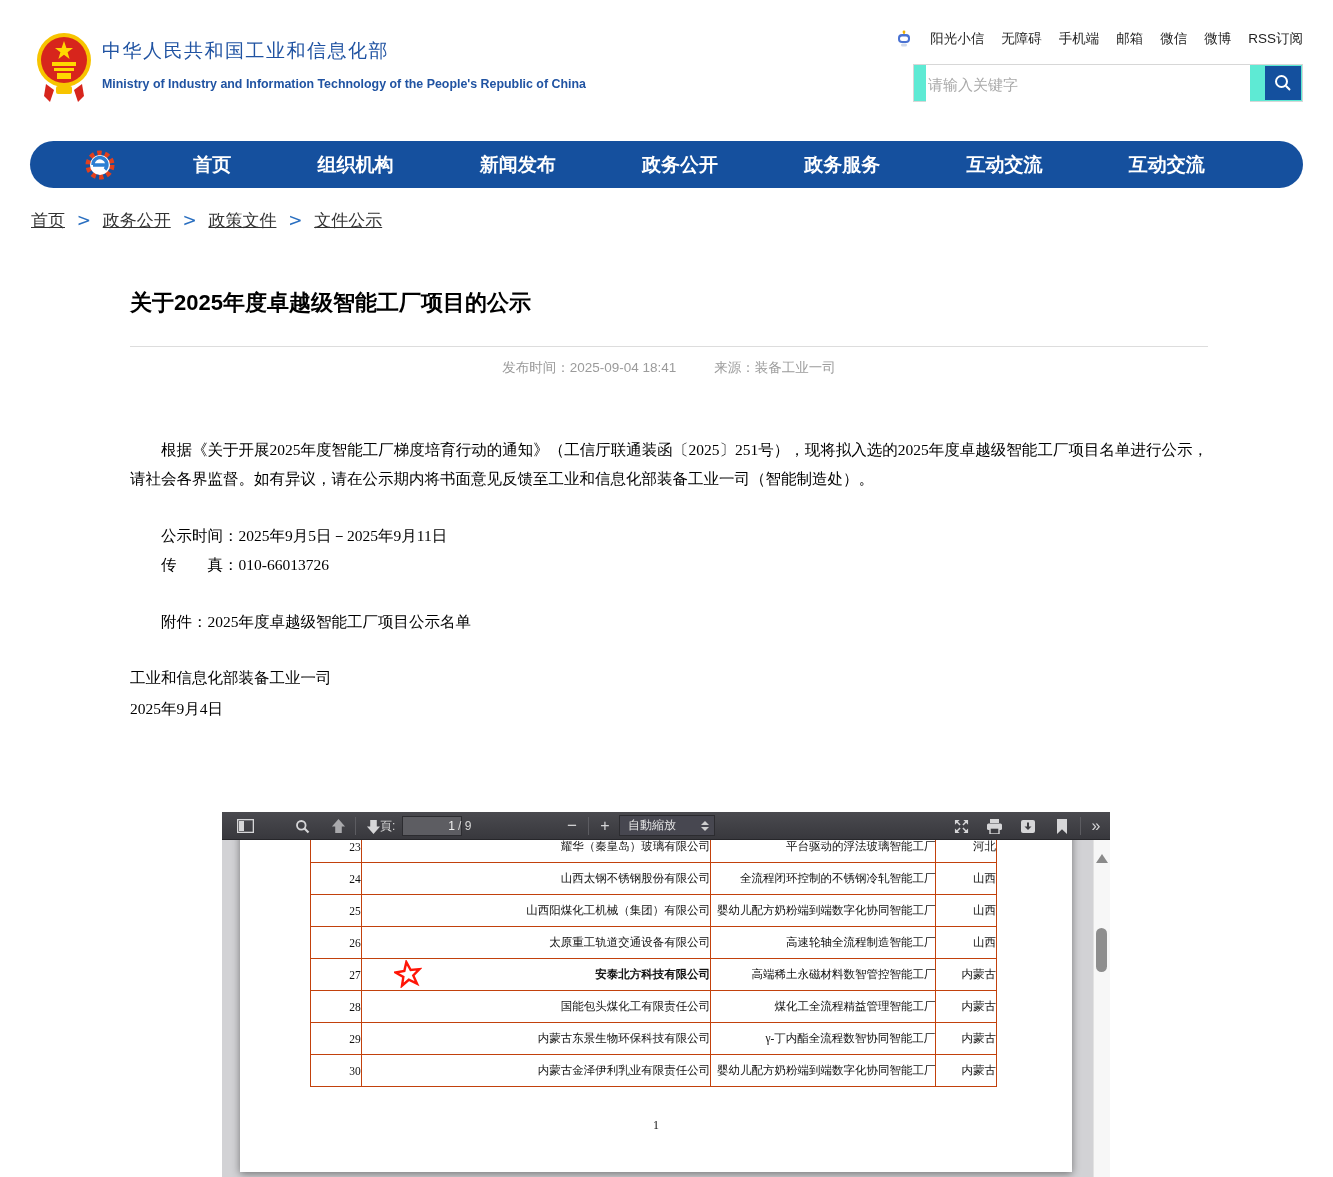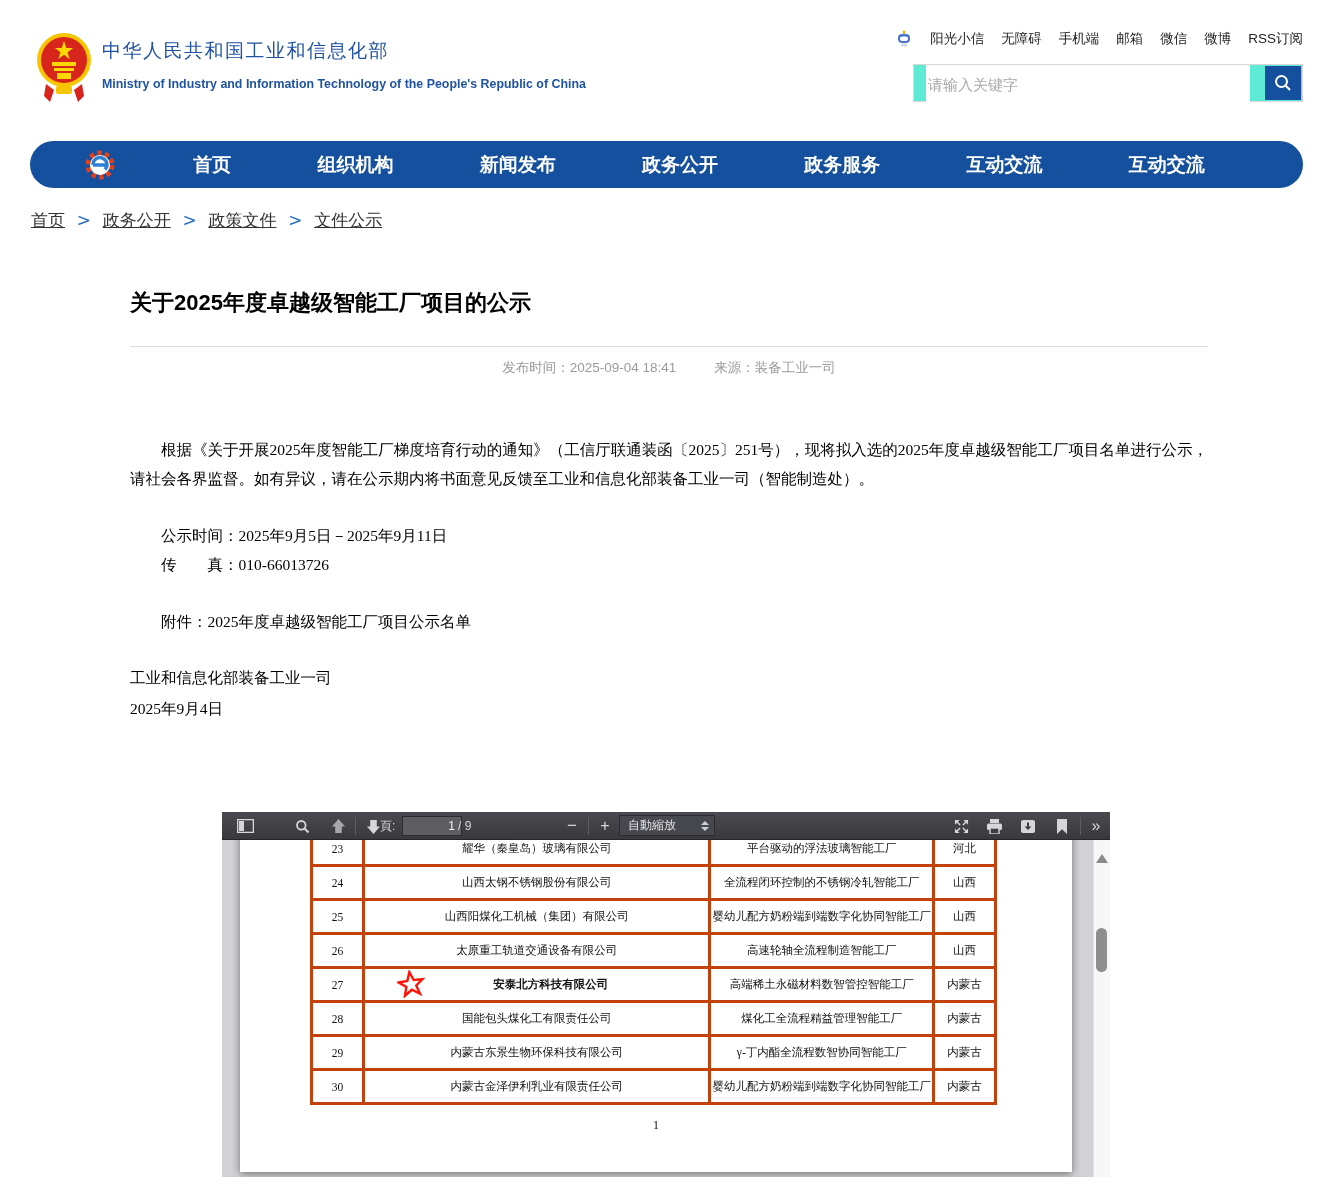--- a/index.html
+++ b/index.html
@@ -64,21 +64,21 @@
                padding-left:8px;cursor:pointer;box-sizing:border-box;}
   .zoom-caret{margin-left:auto;margin-right:5px;display:flex;flex-direction:column;gap:2px;}
   .zoom-caret i{width:0;height:0;border-left:4px solid transparent;border-right:4px solid transparent;display:block;}
   .zoom-caret .up{border-bottom:4px solid #cfcfcf;}
   .zoom-caret .dn{border-top:4px solid #cfcfcf;}
   .pdf-body{position:absolute;left:0;top:28px;right:0;bottom:0;background:#d2d2d5;overflow:hidden;}
   .pdf-page{position:absolute;left:18px;top:-10px;width:832px;height:342px;background:#fff;
             box-shadow:0 2px 8px rgba(0,0,0,.45);}
   .ptable{position:absolute;left:70px;top:0;width:687px;border-collapse:collapse;
           font-family:"Liberation Serif","DejaVu Serif",serif;font-size:11.5px;color:#111;}
-  .ptable td{border:3px solid #c2410c;height:31px;text-align:center;padding:0;}
+  .ptable td{border:1px solid #c2410c;height:31px;text-align:right;padding:0;}
   .ptable .c-no{width:50px;}
   .ptable .c-co{width:351px;}
   .ptable .c-pj{width:226px;}
   .ptable .c-pv{width:60px;}
   .star-cell{position:relative;font-weight:bold;}
   .star-cell .star{position:absolute;left:32px;top:1px;}
   .star-cell .co-text{display:inline-block;margin-left:28px;}
   .pnum{position:absolute;left:0;top:288px;width:100%;text-align:center;
         font-family:"Liberation Serif",serif;font-size:12px;color:#111;}
   

